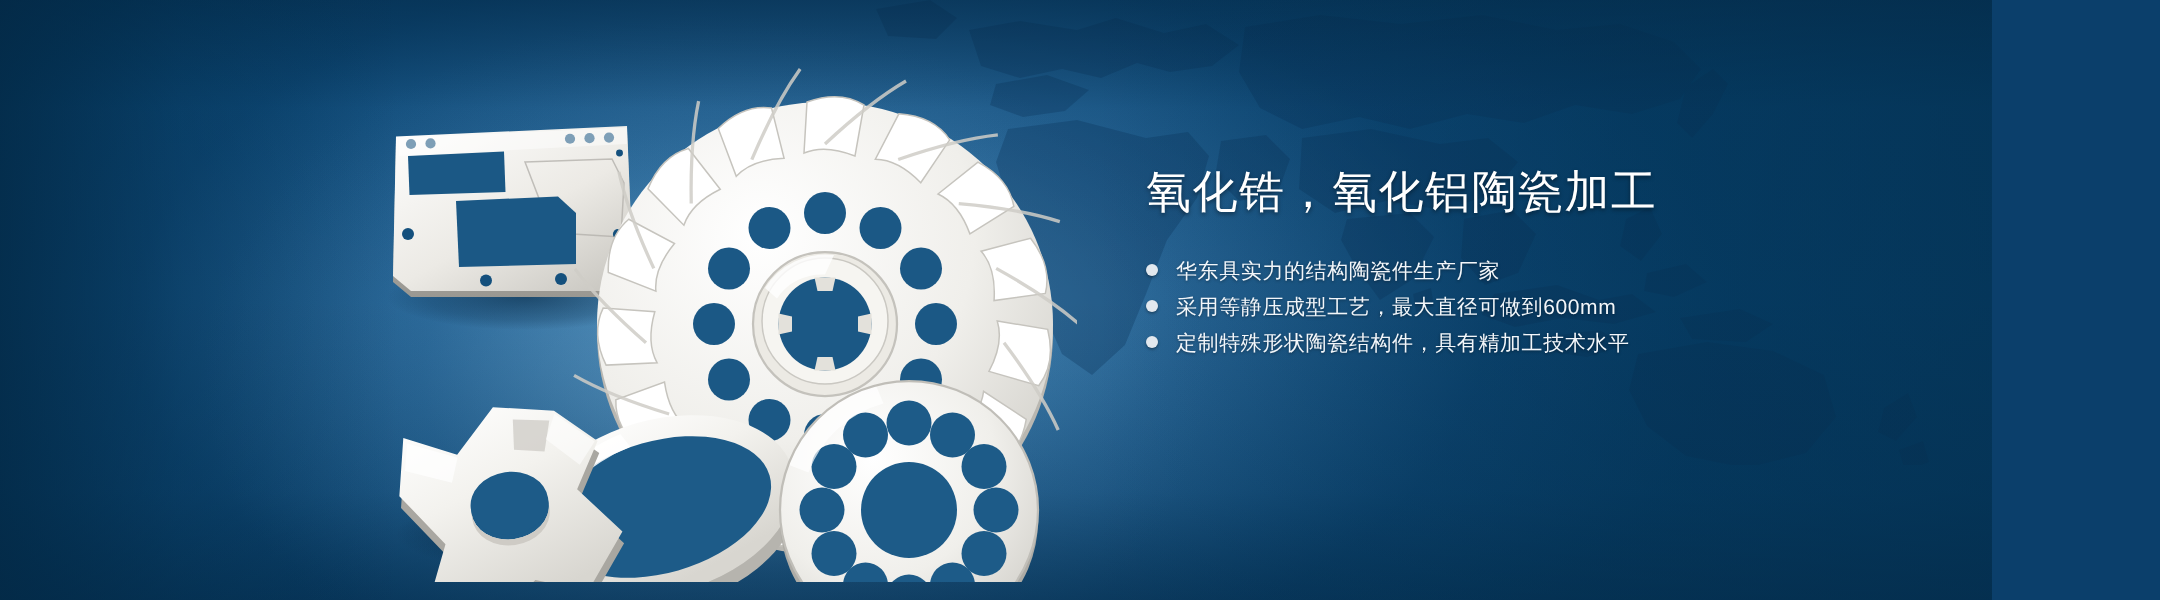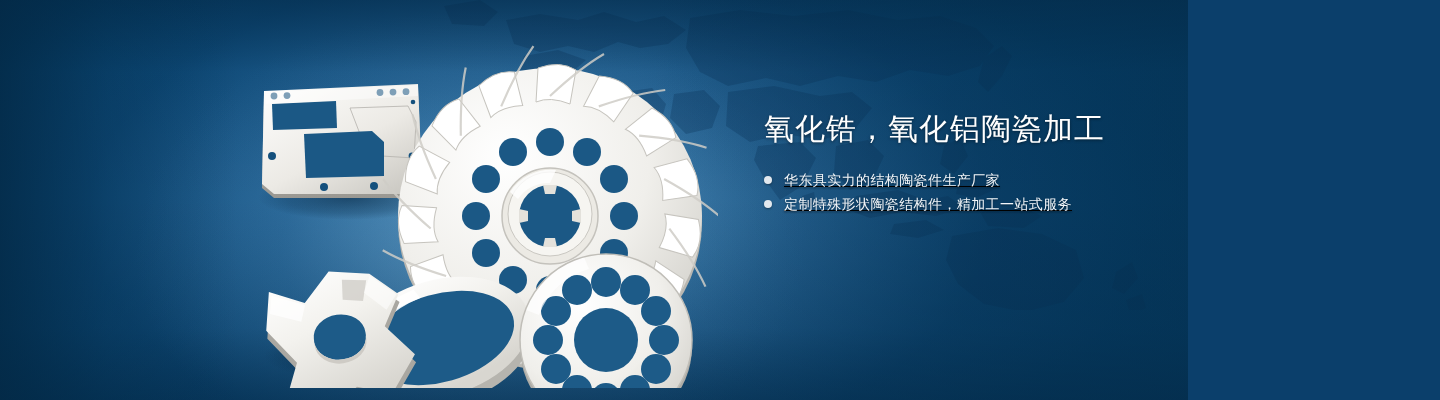--- a/index.html
+++ b/index.html
@@ -7,21 +7,21 @@
     margin: 0;
     padding: 0;
     background: #0b3f6b;
   }
   body {
     font-family: "Liberation Sans", "DejaVu Sans", sans-serif;
   }
 
   .banner {
     position: relative;
-    width: 1188px;
+    width: 1328px;
     height: 400px;
     overflow: hidden;
     background: #05416e;
   }
 
   
   .bg-base {
     position: absolute;
     inset: 0;
     background: #064572;
@@ -103,21 +103,20 @@
     font-weight: normal;
     letter-spacing: 1px;
     margin: 0 0 22px 0;
     text-shadow: 0 1px 3px rgba(0,0,0,0.45);
     white-space: nowrap;
   }
   .bullets {
     list-style: none;
     margin: 0;
     padding: 0;
-    text-decoration: underline;
   }
   .bullet {
     display: flex;
     align-items: center;
     height: 22px;
     margin-bottom: 2px;
   }
   .bullet-dot {
     flex: 0 0 auto;
     width: 8px;
@@ -388,19 +387,23 @@
 
     <h1 class="headline">氧化锆，氧化铝陶瓷加工</h1>
 
     <ul class="bullets">
       <li class="bullet">
         <span class="bullet-dot"></span>
         <span class="bullet-text">华东具实力的结构陶瓷件生产厂家</span>
       </li>
       <li class="bullet">
         <span class="bullet-dot"></span>
-        <span class="bullet-text">定制特殊形状陶瓷结构件，精加工一站式服务</span>
+        <span class="bullet-text">采用等静压成型工艺，最大直径可做到600mm</span>
+      </li>
+      <li class="bullet">
+        <span class="bullet-dot"></span>
+        <span class="bullet-text">定制特殊形状陶瓷结构件，具有精加工技术水平</span>
       </li>
     </ul>
 
   </div>
 
 </div>
 
 </body></html>

